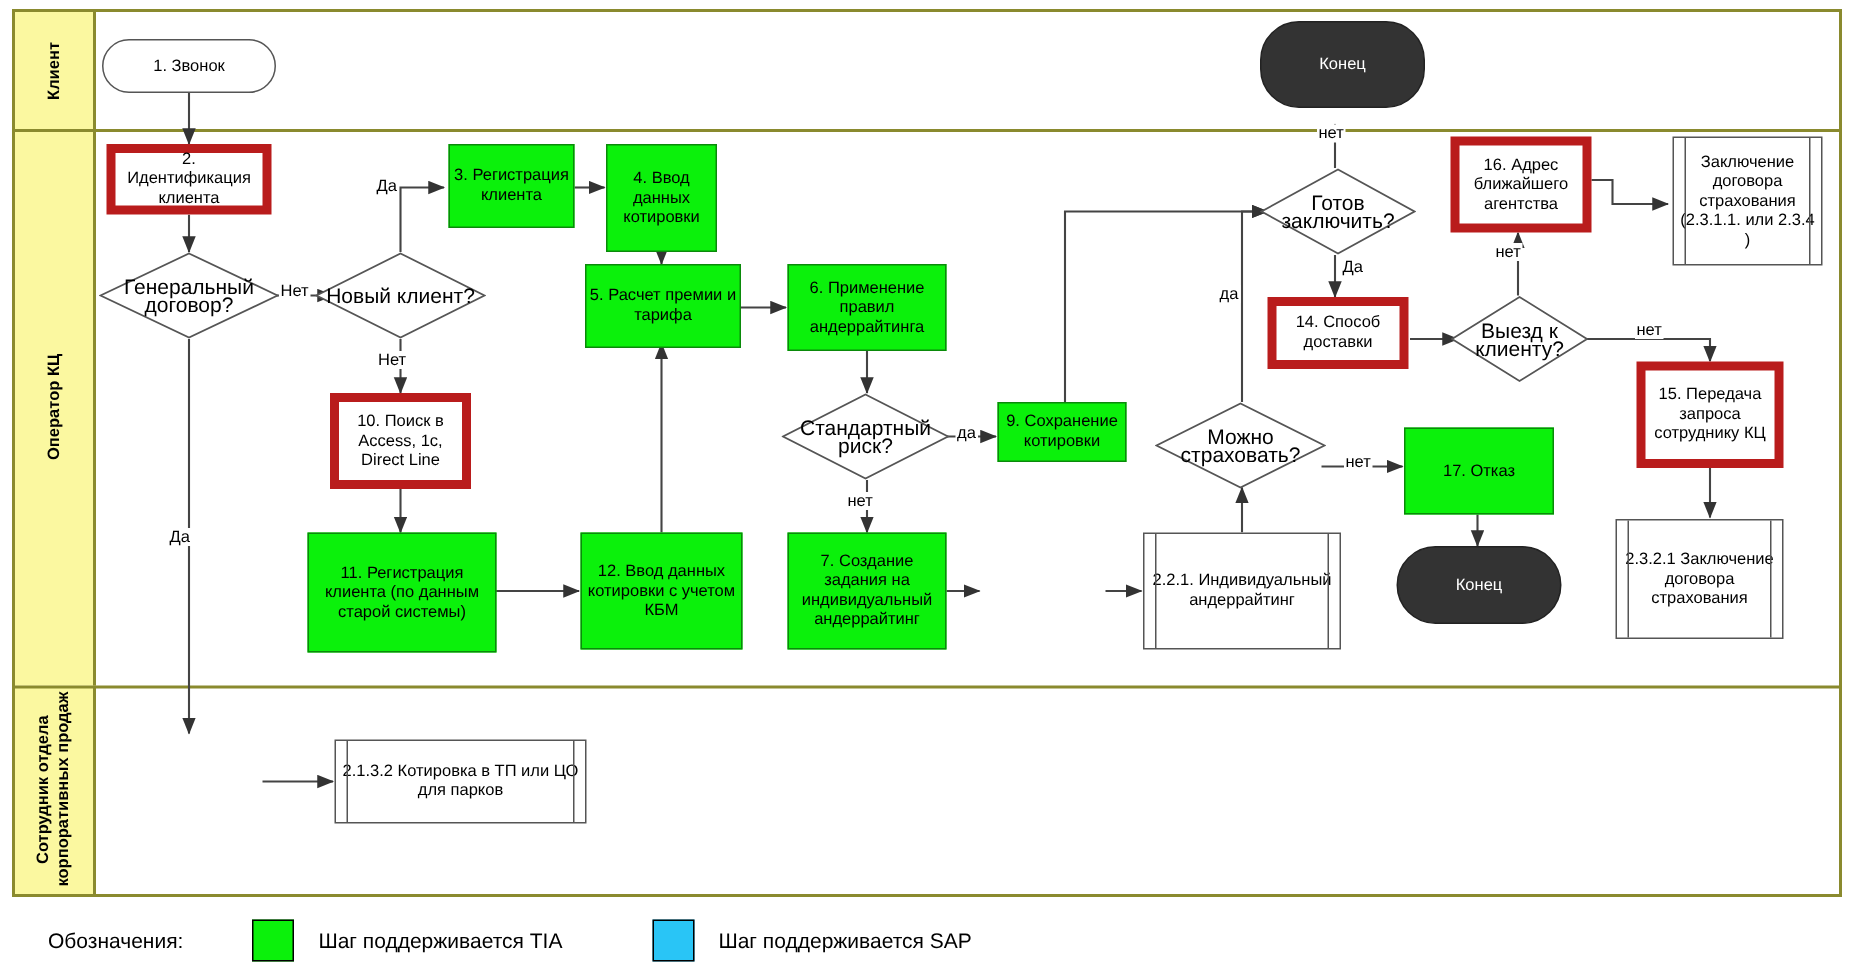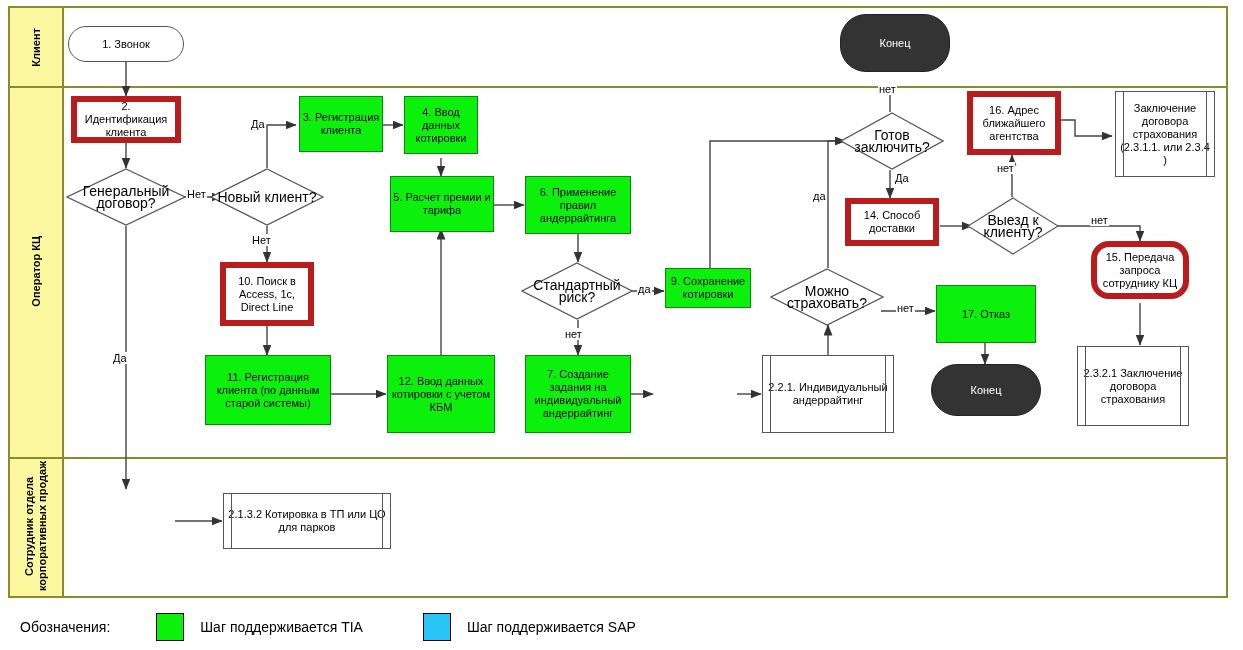--- a/index.html
+++ b/index.html
@@ -31,21 +31,21 @@
   .diamond{position:absolute;}
   .diamond .dtext{position:absolute;left:0;top:0;width:100%;height:100%;
      display:flex;align-items:center;justify-content:center;text-align:center;
      font-size:14px;line-height:12px;color:#000;}
 
   
   svg.ov{position:absolute;left:0;top:0;width:1243px;height:650px;pointer-events:none;}
   .elbl{position:absolute;font-size:11px;color:#000;background:#fff;padding:0 1px;white-space:nowrap;}
 
   
-  .legend{position:absolute;left:20px;top:612px;width:1200px;height:30px;
+  .legend{position:absolute;left:32px;top:612px;width:1200px;height:30px;
           display:flex;align-items:center;font-size:14px;color:#000;}
   .lg-label{margin-right:46px;}
   .lg-sw{width:26px;height:26px;border:1px solid #000;margin-right:16px;}
   .lg-txt{margin-right:60px;font-size:14px;}
 </style>
 </head>
 <body>
 
 <div id="stage">
 
@@ -121,21 +121,21 @@
   <div class="diamond" style="left:210px;top:168px;width:114px;height:58px;">
     <svg width="114" height="58" viewBox="0 0 114 58">
         <polygon points="57,1 113,29 57,57 1,29" fill="#fff" stroke="#555" stroke-width="1.2"></polygon>
       </svg>
     <div class="dtext">Новый клиент?</div></div>
 
   <div class="node proc green" style="left:299px;top:96px;width:84px;height:56px;">
     <span>3. Регистрация клиента</span>
     </div>
 
-  <div class="node proc green" style="left:404px;top:96px;width:74px;height:58px;">
+  <div class="node proc green" style="left:404px;top:96px;width:74px;height:72px;">
     <span>4. Ввод данных котировки</span>
     </div>
 
   <div class="node proc green" style="left:390px;top:176px;width:104px;height:56px;">
     <span>5. Расчет премии и тарифа</span>
     </div>
 
   <div class="node proc green" style="left:525px;top:176px;width:106px;height:58px;">
     <span>6. Применение правил андеррайтинга</span>
     </div>
@@ -152,21 +152,21 @@
 
 
   <div class="node proc green" style="left:665px;top:268px;width:86px;height:40px;">
     <span>9. Сохранение котировки</span>
     </div>
 
   <div class="node proc" style="left:220px;top:262px;width:94px;height:64px;">
     <span>10. Поиск в Access, 1с, Direct Line</span>
     </div>
 
-  <div class="node proc green" style="left:205px;top:355px;width:126px;height:70px;">
+  <div class="node proc green" style="left:205px;top:355px;width:126px;height:80px;">
     <span>11. Регистрация клиента (по данным старой системы)</span>
     </div>
 
   <div class="node proc green" style="left:387px;top:355px;width:108px;height:78px;">
     <span>12. Ввод данных котировки с учетом КБМ</span>
     </div>
 
   <div class="node subproc" style="left:762px;top:355px;width:132px;height:78px;">
     <span>2.2.1. Индивидуальный андеррайтинг</span>
     </div>
@@ -206,21 +206,21 @@
     <div class="dtext">Выезд к клиенту?</div></div>
 
   <div class="node proc" style="left:967px;top:91px;width:94px;height:64px;">
     <span>16. Адрес ближайшего агентства</span>
     </div>
 
   <div class="node subproc" style="left:1115px;top:91px;width:100px;height:86px;">
     <span>Заключение договора страхования (2.3.1.1. или 2.3.4 )</span>
     </div>
 
-  <div class="node proc" style="left:1091px;top:241px;width:98px;height:58px;border-radius:18px;">
+  <div class="node proc" style="left:1091px;top:241px;width:98px;height:71px;">
     <span>15. Передача запроса сотруднику КЦ</span>
     </div>
 
   <div class="node subproc" style="left:1077px;top:346px;width:112px;height:80px;">
     <span>2.3.2.1 Заключение договора страхования</span>
     </div>
 
 
   <div class="node subproc" style="left:223px;top:493px;width:168px;height:56px;">
     <span>2.1.3.2 Котировка в ТП или ЦО для парков</span>

